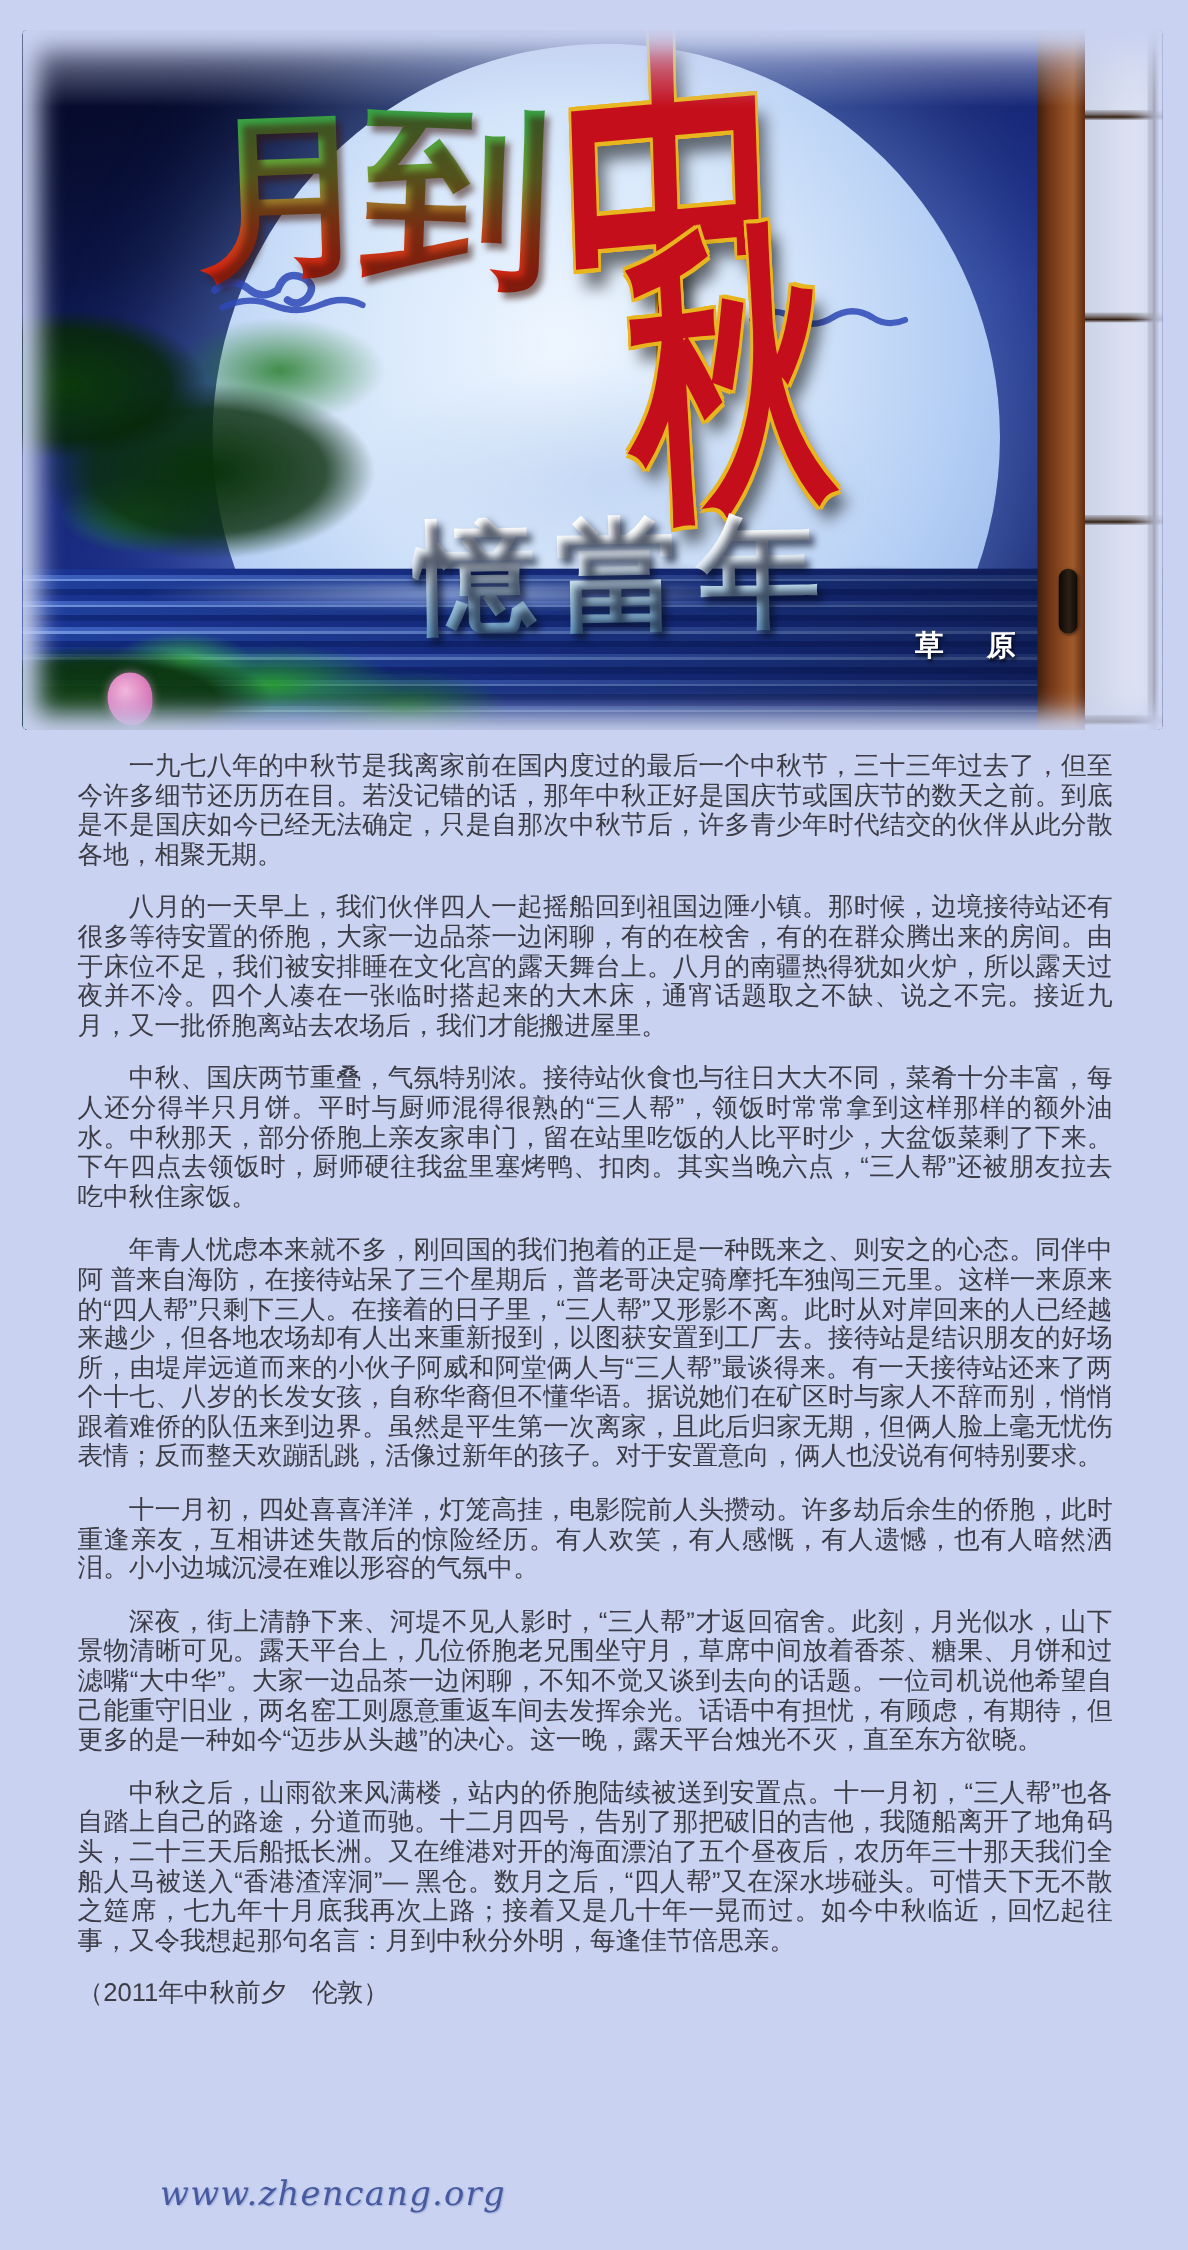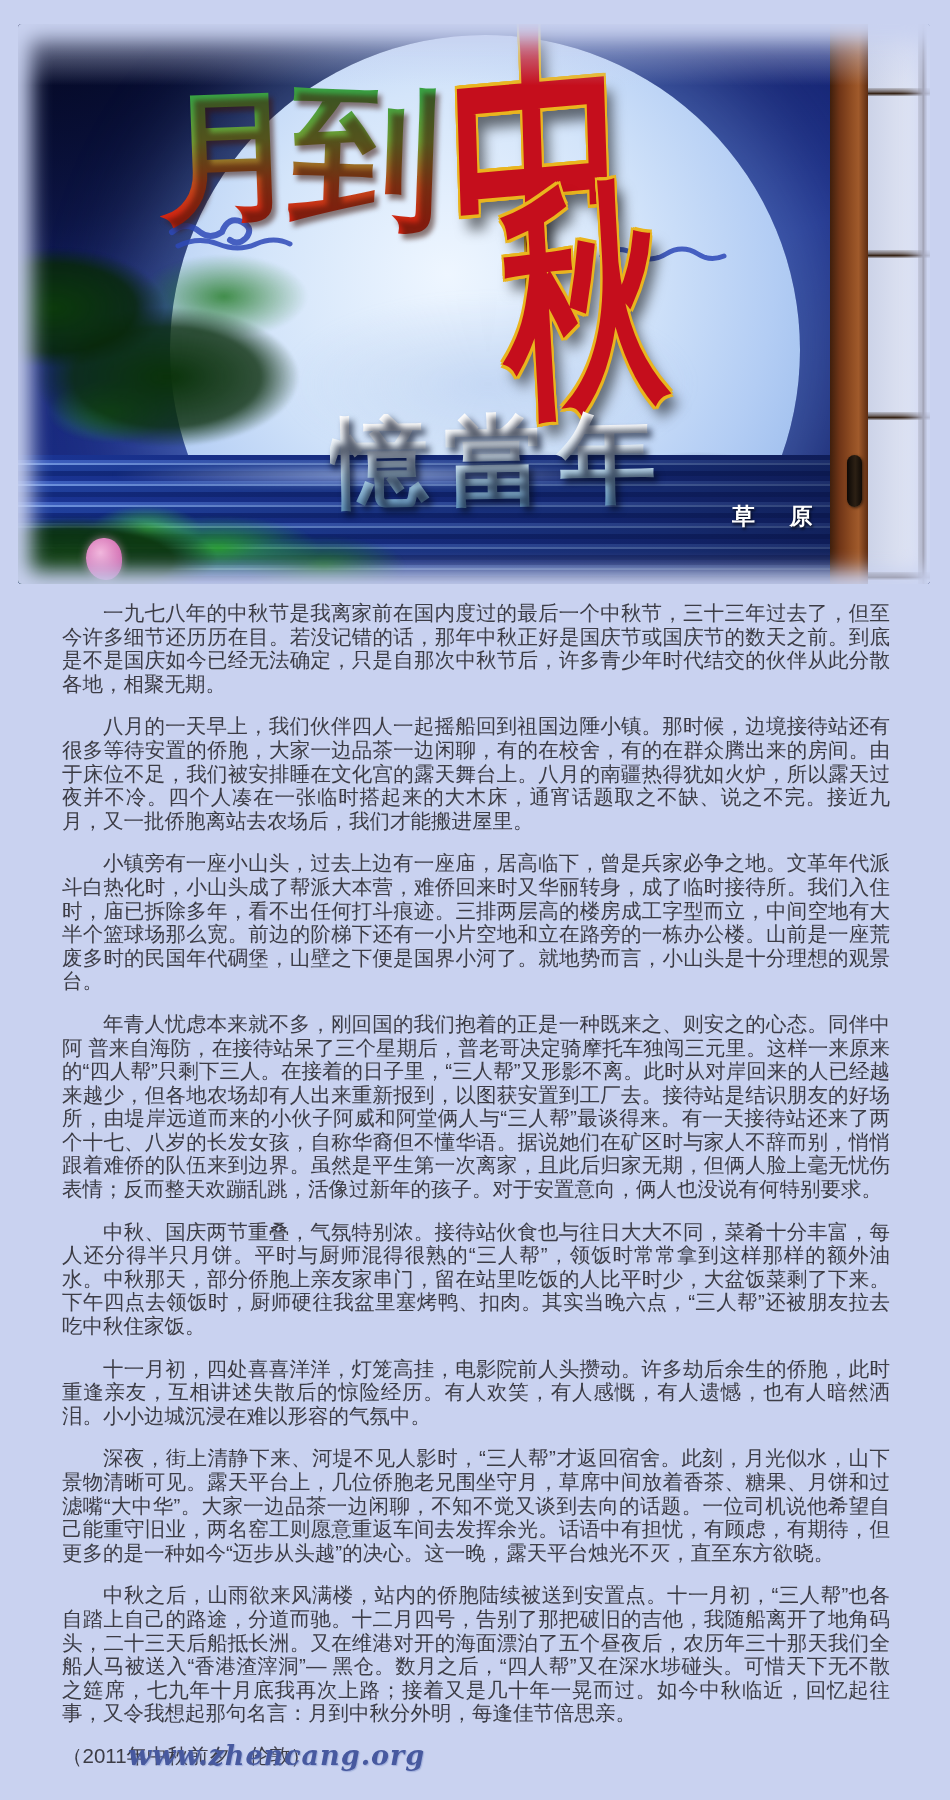--- a/index.html
+++ b/index.html
@@ -151,21 +151,21 @@
     position:absolute;left:62px;top:601px;width:828px;
     color:#3c3c45;font-size:20.5px;line-height:23.6px;
     text-align:justify;
   }
   .article p{margin:0 0 19px 0;text-indent:2em;}
   .signature{margin-top:4px;padding-right:46px;}
 
   .site-link{
     position:absolute;left:128px;top:1740px;
     font-family:"DejaVu Serif","Liberation Serif",serif;
-    font-style:italic;font-weight:bold;font-size:27px;letter-spacing:1px;
+    font-style:italic;font-weight:normal;font-size:27px;letter-spacing:1px;
     color:#47599f;text-decoration:none;
     text-shadow:1px 1px 1px rgba(120,140,200,.5);
   }
 </style>
 </head>
 <body>
 
 <div class="page">
 
   <section class="scene">
@@ -206,23 +206,22 @@
 
     <div class="subtitle">憶當年</div>
     <div class="author">草 原</div>
 
     <div class="edge-fade"></div>
   </section>
 
   <article class="article">
     <p>一九七八年的中秋节是我离家前在国内度过的最后一个中秋节，三十三年过去了，但至今许多细节还历历在目。若没记错的话，那年中秋正好是国庆节或国庆节的数天之前。到底是不是国庆如今已经无法确定，只是自那次中秋节后，许多青少年时代结交的伙伴从此分散各地，相聚无期。</p>
     <p>八月的一天早上，我们伙伴四人一起摇船回到祖国边陲小镇。那时候，边境接待站还有很多等待安置的侨胞，大家一边品茶一边闲聊，有的在校舍，有的在群众腾出来的房间。由于床位不足，我们被安排睡在文化宫的露天舞台上。八月的南疆热得犹如火炉，所以露天过夜并不冷。四个人凑在一张临时搭起来的大木床，通宵话题取之不缺、说之不完。接近九月，又一批侨胞离站去农场后，我们才能搬进屋里。</p>
-    <p>小镇旁有一座小山头，过去上边有一座庙，居高临下，曾是兵家必争之地。文革年代派斗白热化时，小山头成了帮派大本营，难侨回来时又华丽转身，成了临时接待所。我们入住时，庙已拆除多年，看不出任何打斗痕迹。三排两层高的楼房成工字型而立，中间空地有大半个篮球场那么宽。前边的阶梯下还有一小片空地和立在路旁的一栋办公楼。山前是一座荒废多时的民国年代碉堡，山壁之下便是国界小河了。就地势而言，小山头是十分理想的观景台。</p>
+    <p>中秋、国庆两节重叠，气氛特别浓。接待站伙食也与往日大大不同，菜肴十分丰富，每人还分得半只月饼。平时与厨师混得很熟的“三人帮”，领饭时常常拿到这样那样的额外油水。中秋那天，部分侨胞上亲友家串门，留在站里吃饭的人比平时少，大盆饭菜剩了下来。下午四点去领饭时，厨师硬往我盆里塞烤鸭、扣肉。其实当晚六点，“三人帮”还被朋友拉去吃中秋住家饭。</p>
     <p>年青人忧虑本来就不多，刚回国的我们抱着的正是一种既来之、则安之的心态。同伴中阿 普来自海防，在接待站呆了三个星期后，普老哥决定骑摩托车独闯三元里。这样一来原来的“四人帮”只剩下三人。在接着的日子里，“三人帮”又形影不离。此时从对岸回来的人已经越来越少，但各地农场却有人出来重新报到，以图获安置到工厂去。接待站是结识朋友的好场所，由堤岸远道而来的小伙子阿威和阿堂俩人与“三人帮”最谈得来。有一天接待站还来了两个十七、八岁的长发女孩，自称华裔但不懂华语。据说她们在矿区时与家人不辞而别，悄悄跟着难侨的队伍来到边界。虽然是平生第一次离家，且此后归家无期，但俩人脸上毫无忧伤表情；反而整天欢蹦乱跳，活像过新年的孩子。对于安置意向，俩人也没说有何特别要求。</p>
-    <p>中秋、国庆两节重叠，气氛特别浓。接待站伙食也与往日大大不同，菜肴十分丰富，每人还分得半只月饼。平时与厨师混得很熟的“三人帮”，领饭时常常拿到这样那样的额外油水。中秋那天，部分侨胞上亲友家串门，留在站里吃饭的人比平时少，大盆饭菜剩了下来。下午四点去领饭时，厨师硬往我盆里塞烤鸭、扣肉。其实当晚六点，“三人帮”还被朋友拉去吃中秋住家饭。</p>
     <p>十一月初，四处喜喜洋洋，灯笼高挂，电影院前人头攒动。许多劫后余生的侨胞，此时重逢亲友，互相讲述失散后的惊险经历。有人欢笑，有人感慨，有人遗憾，也有人暗然洒泪。小小边城沉浸在难以形容的气氛中。</p>
     <p>深夜，街上清静下来、河堤不见人影时，“三人帮”才返回宿舍。此刻，月光似水，山下景物清晰可见。露天平台上，几位侨胞老兄围坐守月，草席中间放着香茶、糖果、月饼和过滤嘴“大中华”。大家一边品茶一边闲聊，不知不觉又谈到去向的话题。一位司机说他希望自己能重守旧业，两名窑工则愿意重返车间去发挥余光。话语中有担忧，有顾虑，有期待，但更多的是一种如今“迈步从头越”的决心。这一晚，露天平台烛光不灭，直至东方欲晓。</p>
     <p>中秋之后，山雨欲来风满楼，站内的侨胞陆续被送到安置点。十一月初，“三人帮”也各自踏上自己的路途，分道而驰。十二月四号，告别了那把破旧的吉他，我随船离开了地角码头，二十三天后船抵长洲。又在维港对开的海面漂泊了五个昼夜后，农历年三十那天我们全船人马被送入“香港渣滓洞”— 黑仓。数月之后，“四人帮”又在深水埗碰头。可惜天下无不散之筵席，七九年十月底我再次上路；接着又是几十年一晃而过。如今中秋临近，回忆起往事，又令我想起那句名言：月到中秋分外明，每逢佳节倍思亲。</p>
     <div class="signature">（2011年中秋前夕　伦敦）</div>
   </article>
 
   <a class="site-link" href="#">www.zhencang.org</a>
 
 </div>
 

